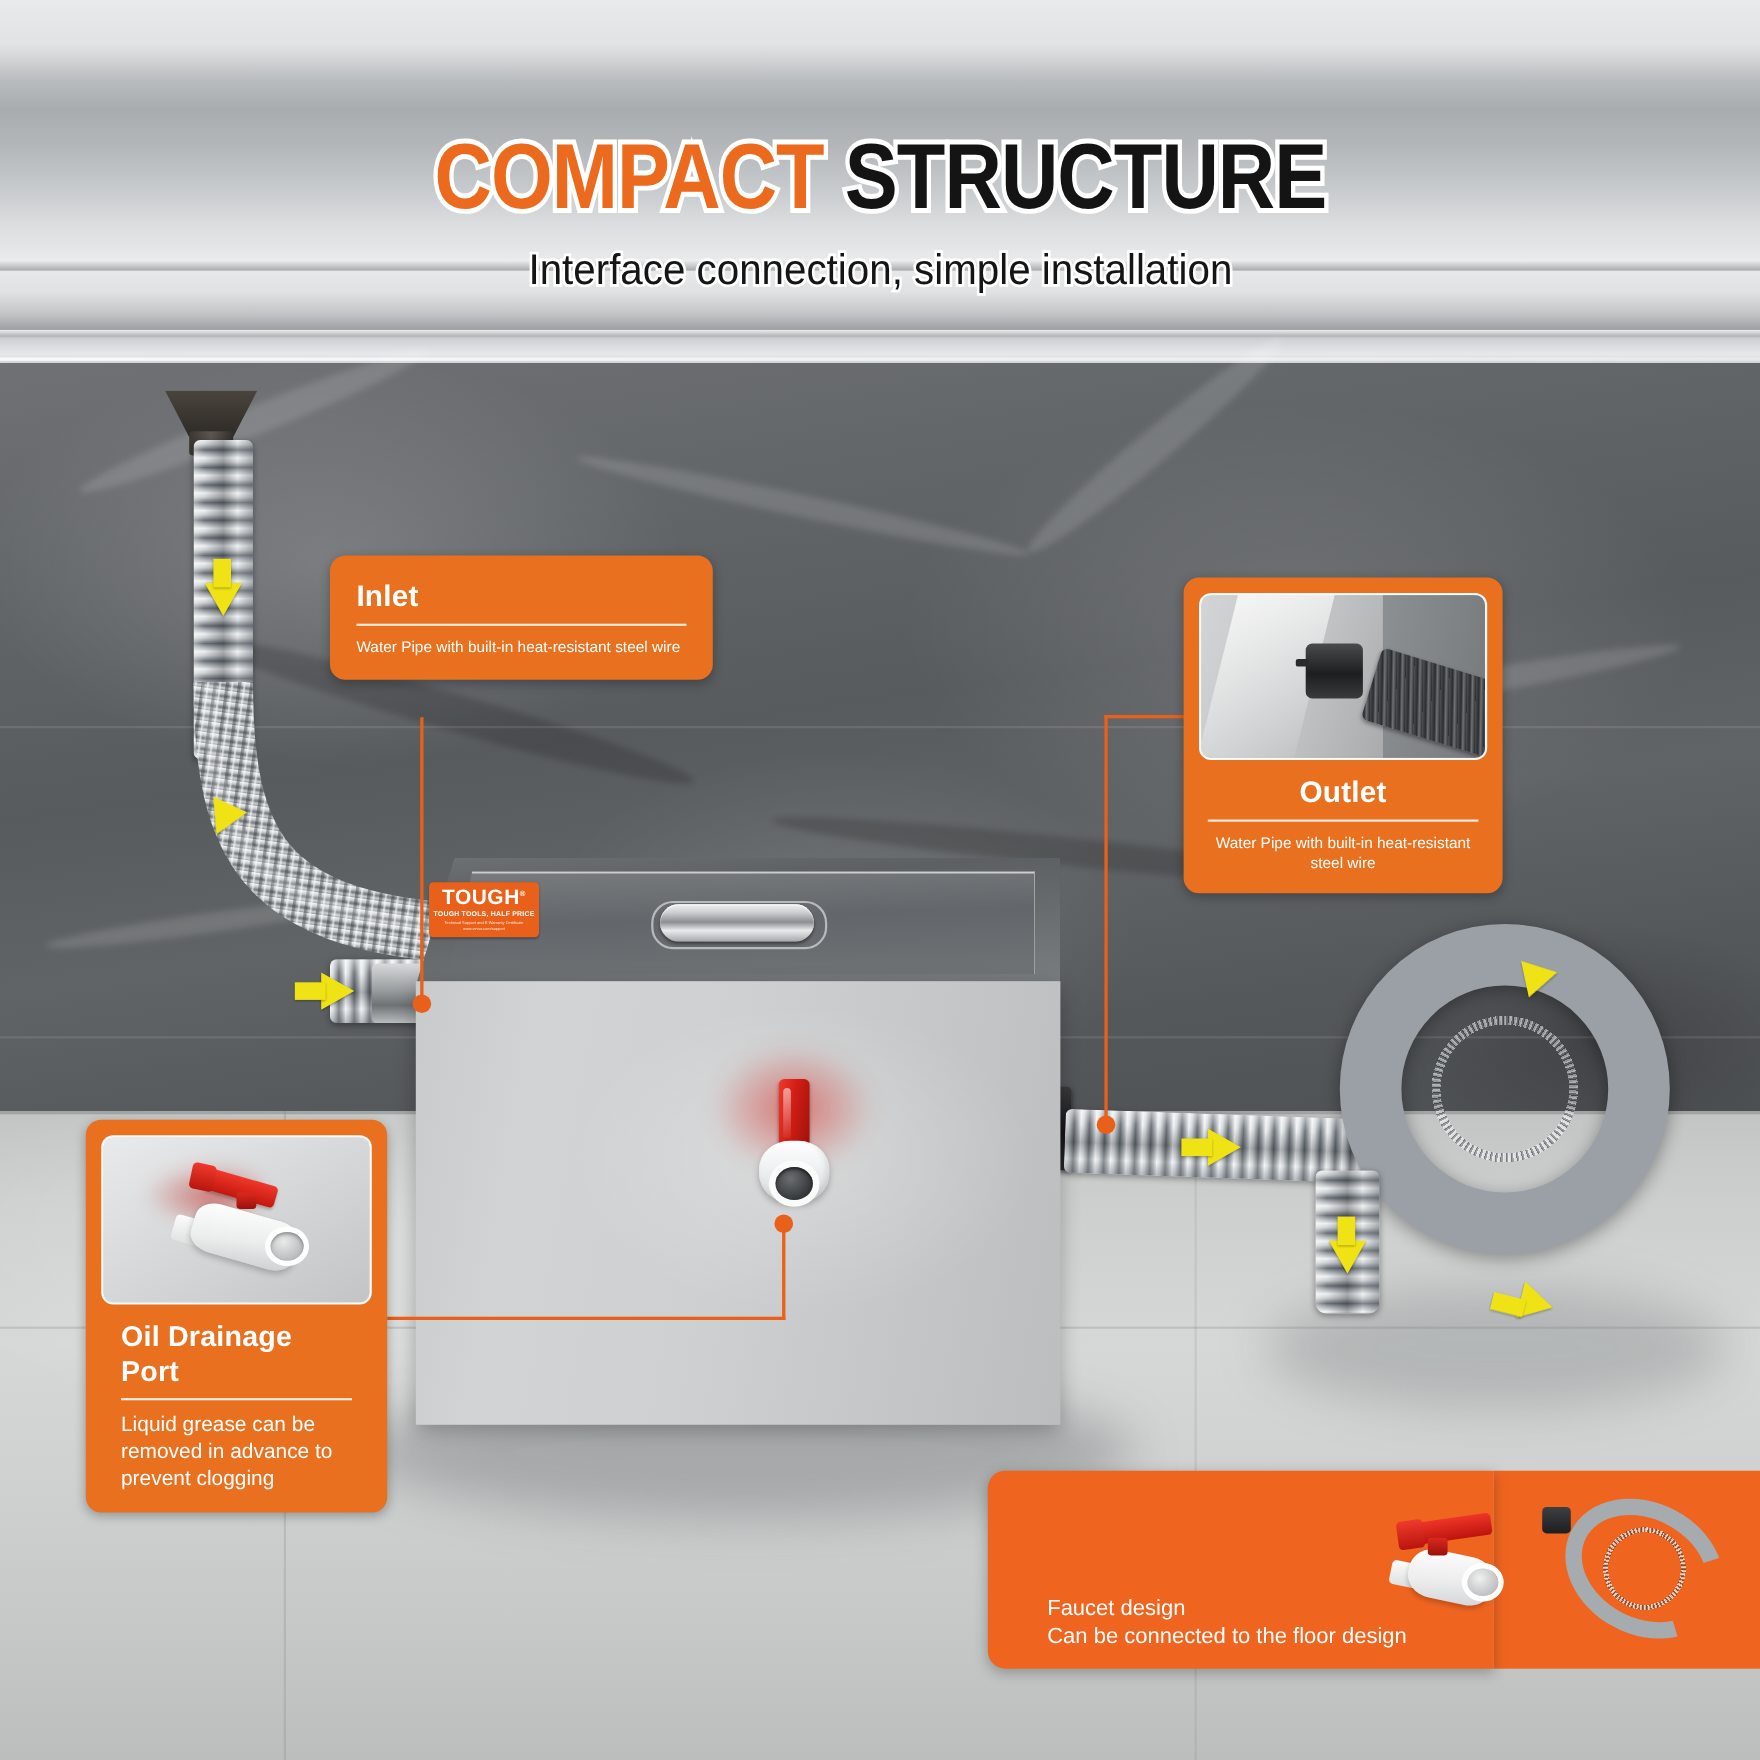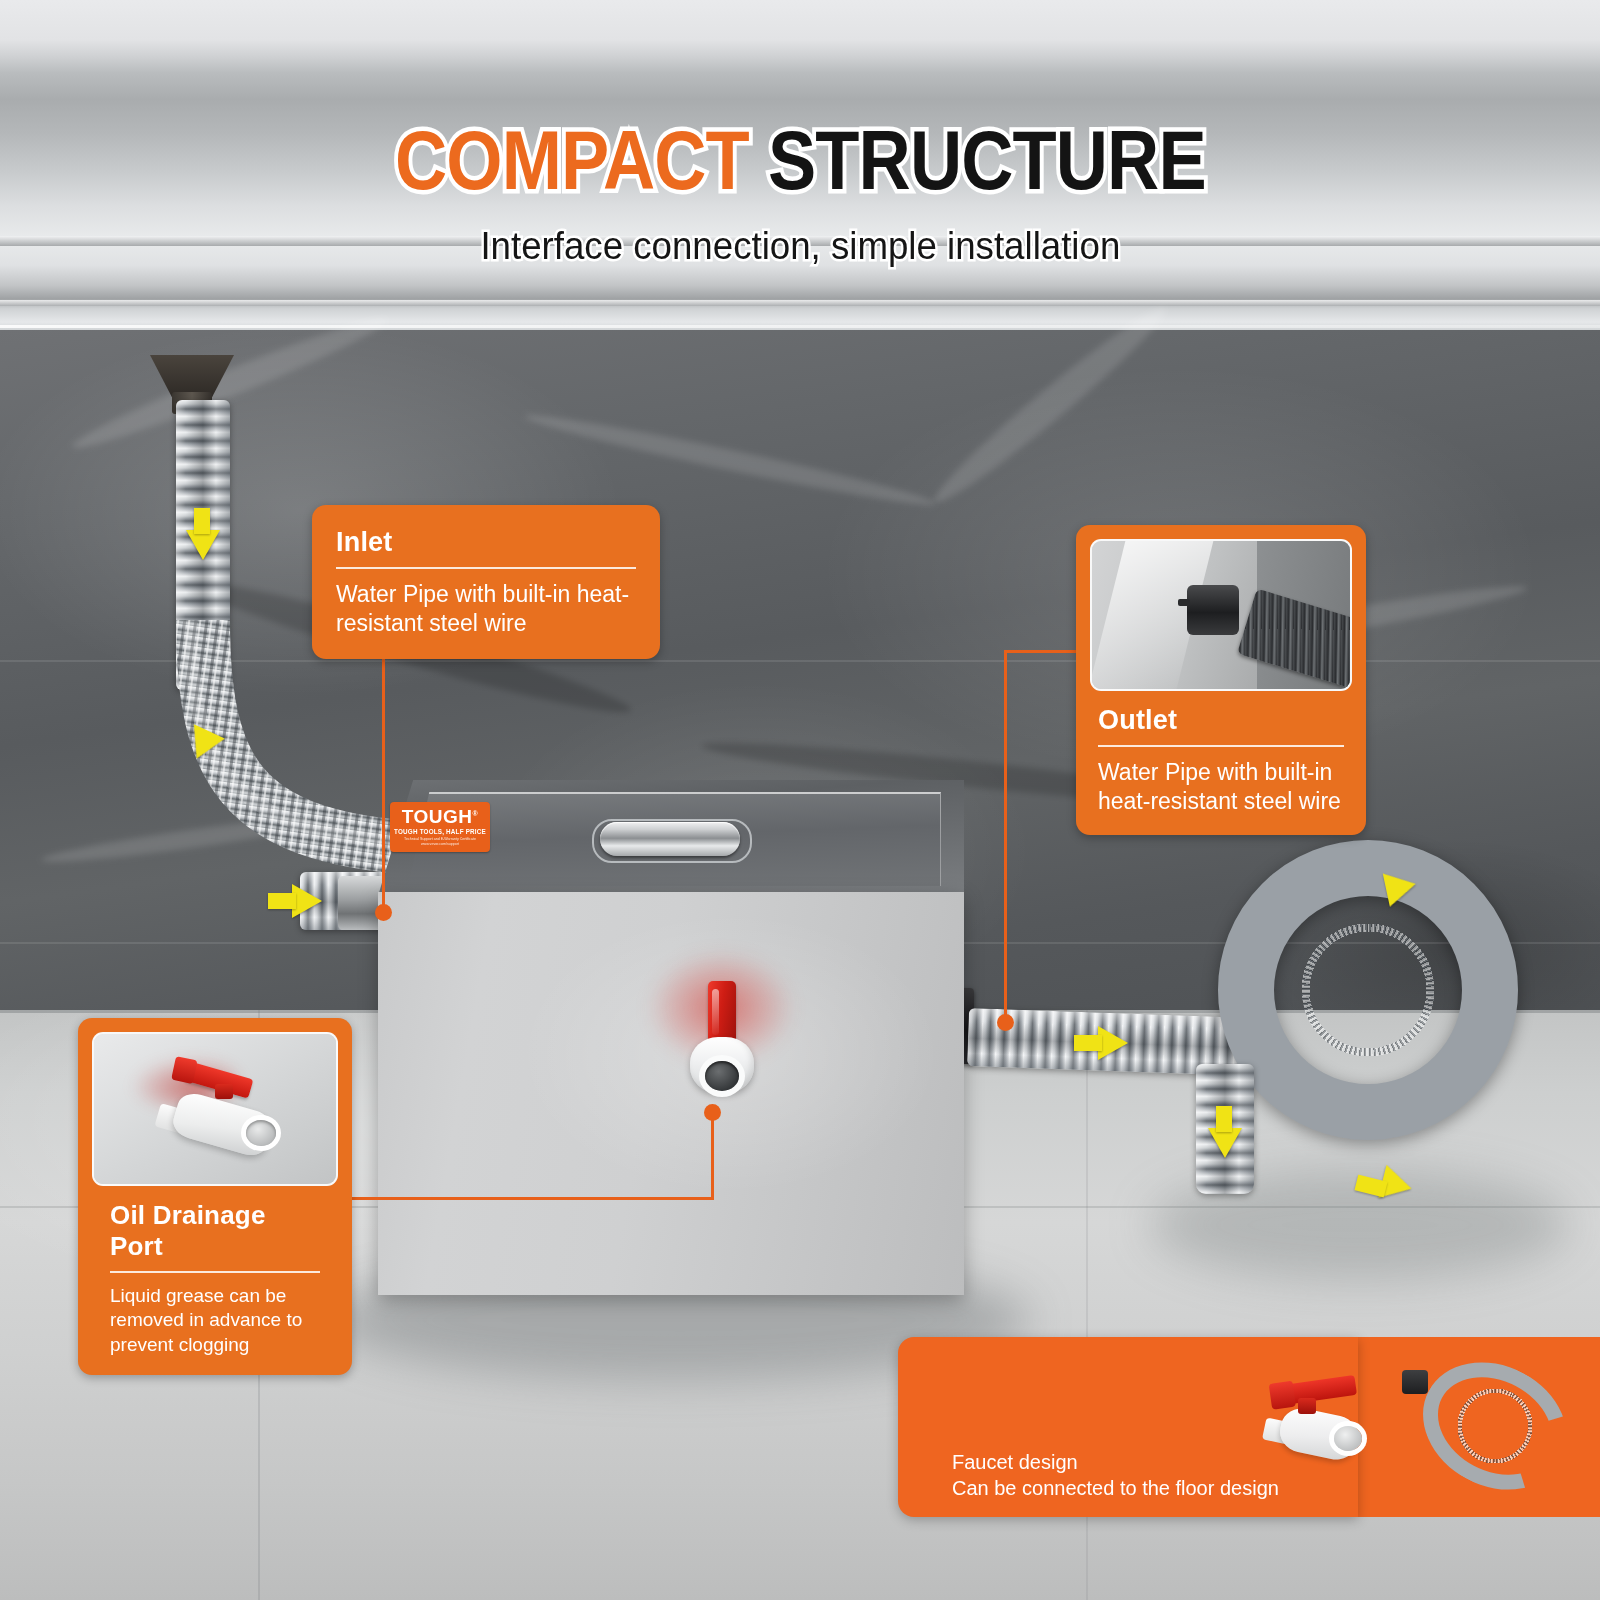--- a/index.html
+++ b/index.html
@@ -169,25 +169,25 @@
   .dot{position:absolute;width:17px;height:17px;border-radius:50%;background:#e8601a;}
 
   
   .card{position:absolute;background:#e8701f;border-radius:14px;color:#fff;
     box-shadow:0 3px 10px rgba(0,0,0,.28);}
   .card .thumb{position:relative;margin:14px 14px 0 14px;border-radius:11px;overflow:hidden;
     border:2px solid rgba(255,255,255,.85);
     background:linear-gradient(160deg,#e3e4e5,#c9cbcc 55%,#dedfe0);}
   .card h3{margin:0;font-size:27px;font-weight:bold;letter-spacing:.2px;}
   .card .rule{height:2px;background:rgba(255,255,255,.85);margin:9px 0 11px 0;}
-  .card p{margin:0;font-size:23px;line-height:1.28;}
-
-  #card-inlet{left:312px;top:505px;width:300px;padding:22px 24px 20px 24px;}
+  .card p{margin:0;font-size:14px;line-height:1.28;}
+
+  #card-inlet{left:300px;top:505px;width:300px;padding:22px 24px 20px 24px;}
   #card-outlet{left:1076px;top:525px;width:290px;padding:0 0 18px 0;}
-  #card-outlet .txt{padding:0 22px;}
+  #card-outlet .txt{padding:0 22px;text-align:center;}
   #card-outlet h3{margin-top:14px;}
   #card-oil{left:78px;top:1018px;width:274px;padding:0 0 18px 0;}
   #card-oil .txt{padding:0 32px;}
   #card-oil h3{margin-top:14px;font-size:26px;}
   #card-oil p{font-size:19px;}
 
   
   .thumb-outlet{height:148px;}
   .th-wallL{position:absolute;left:0;top:0;width:64%;height:100%;
     background:linear-gradient(110deg,#d3d4d5,#bfc1c2 60%,#a9abac);}

